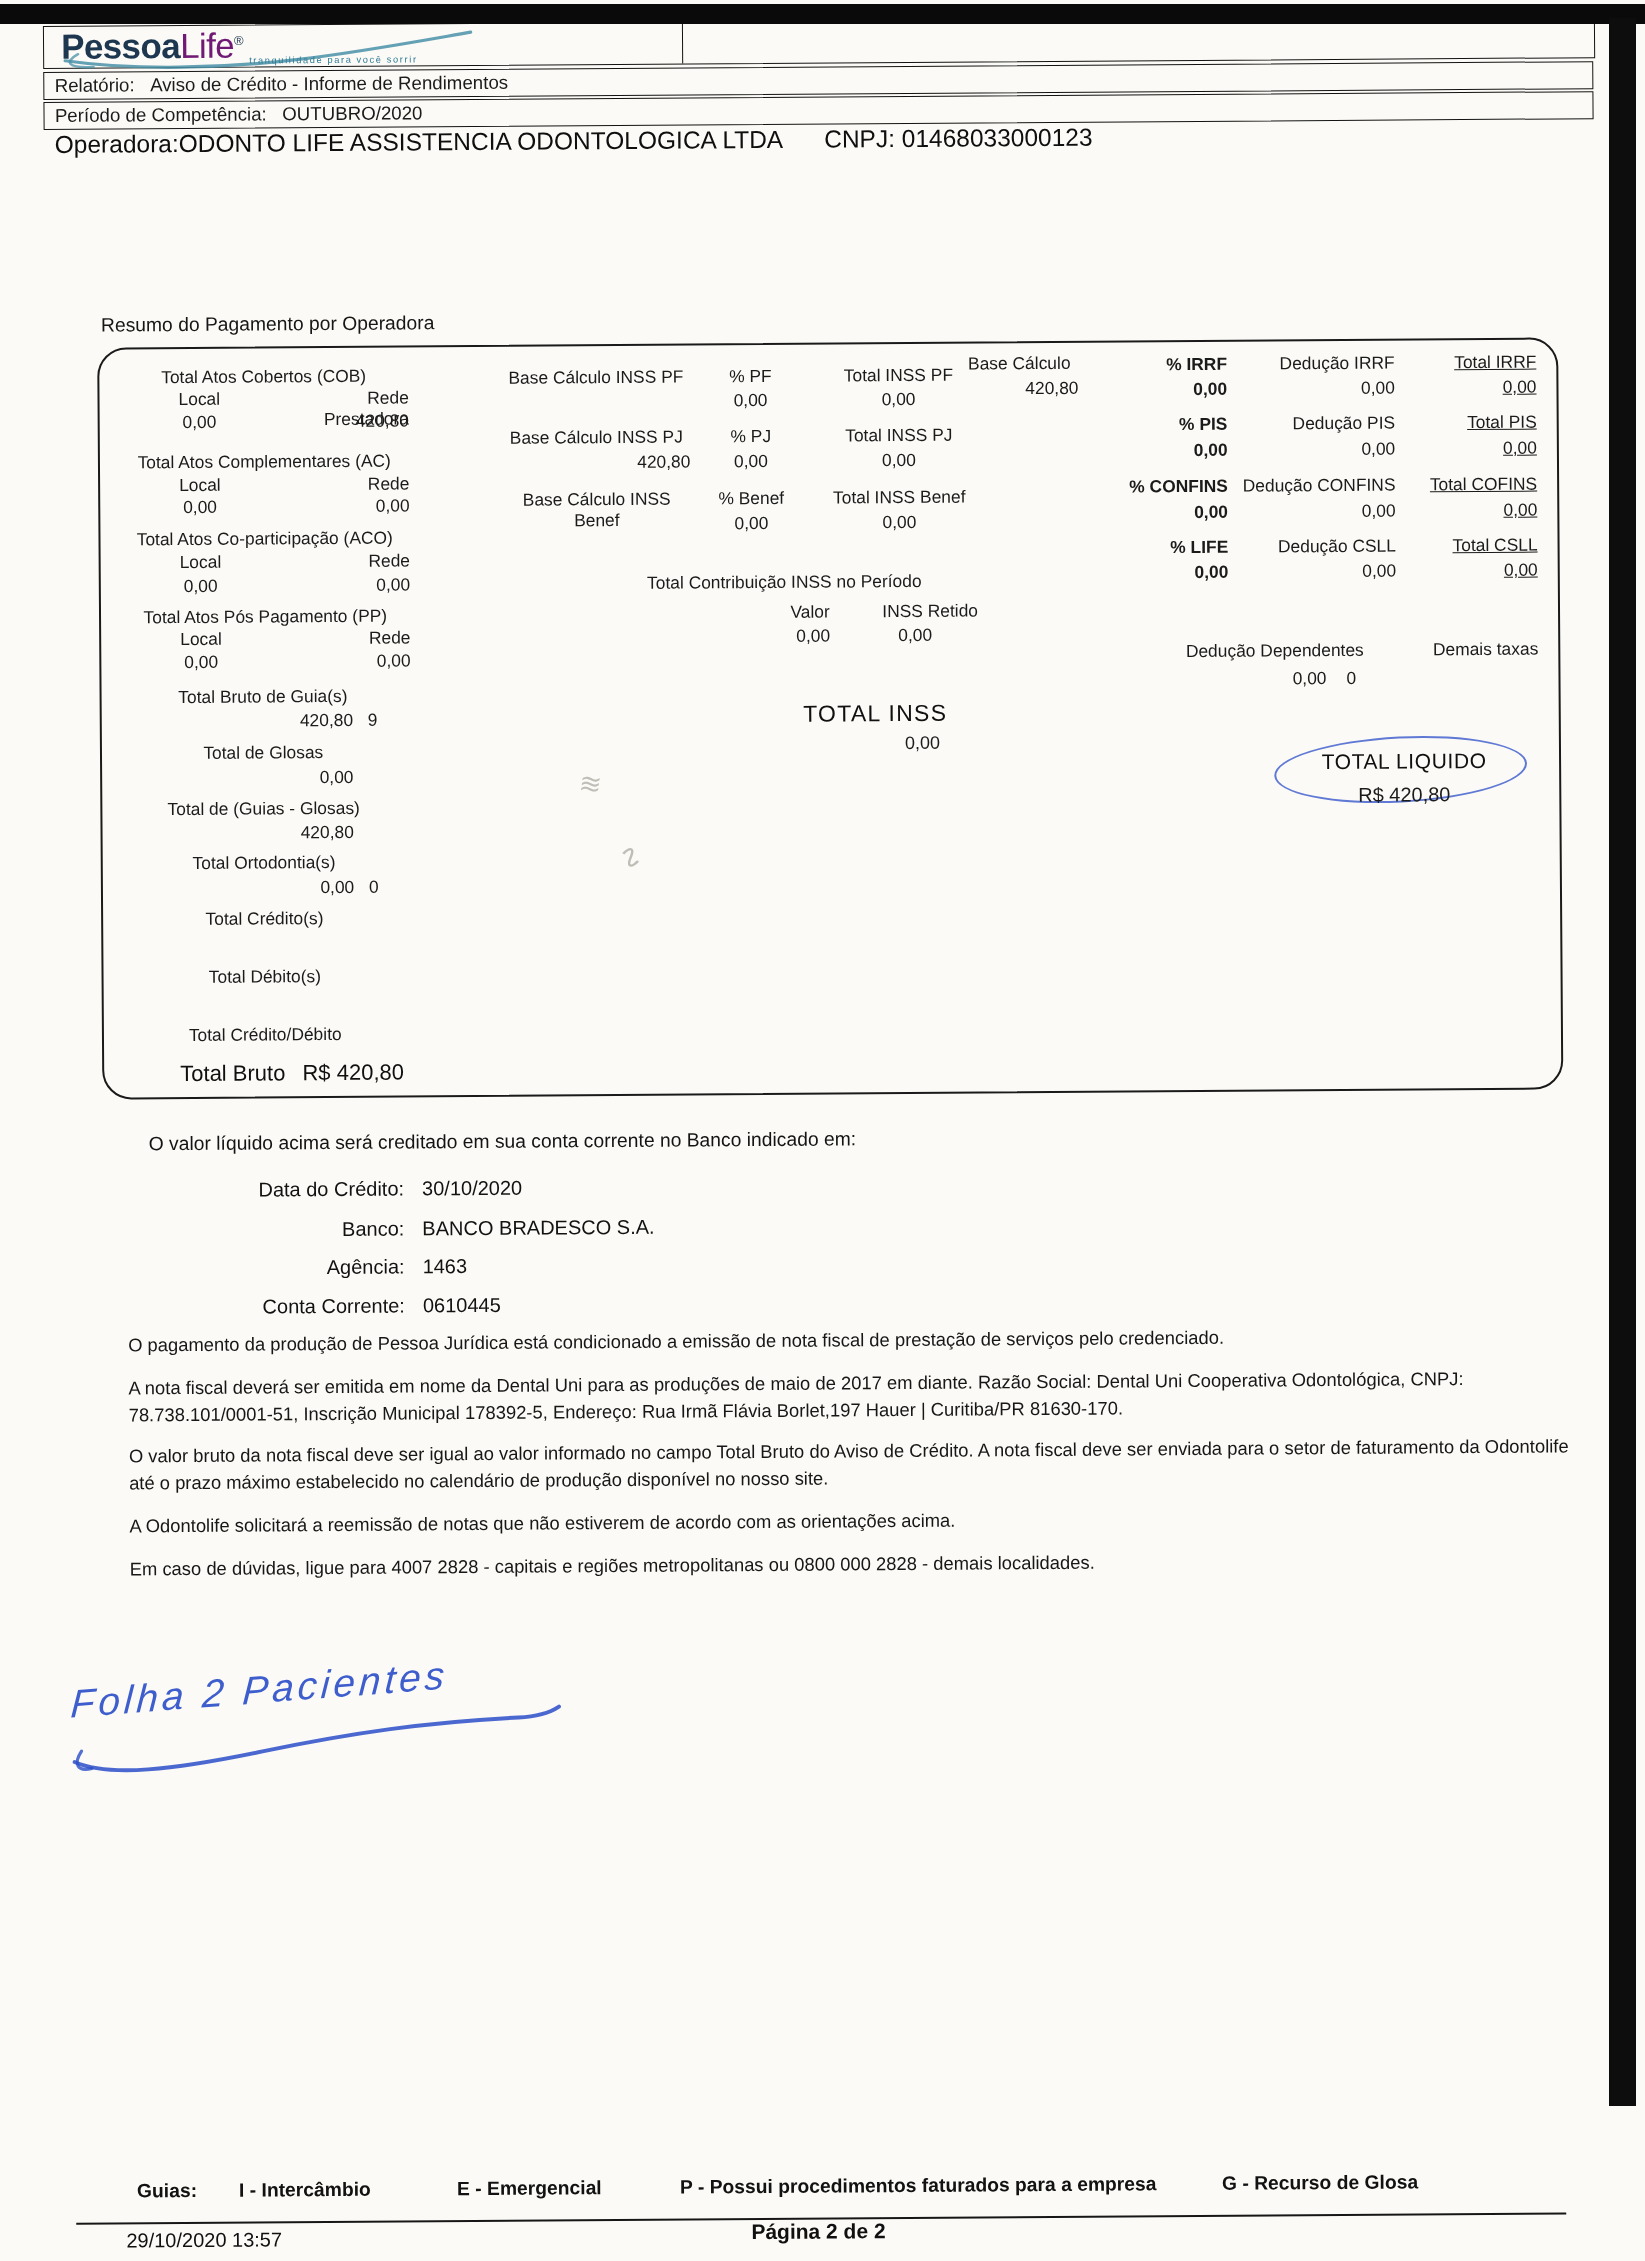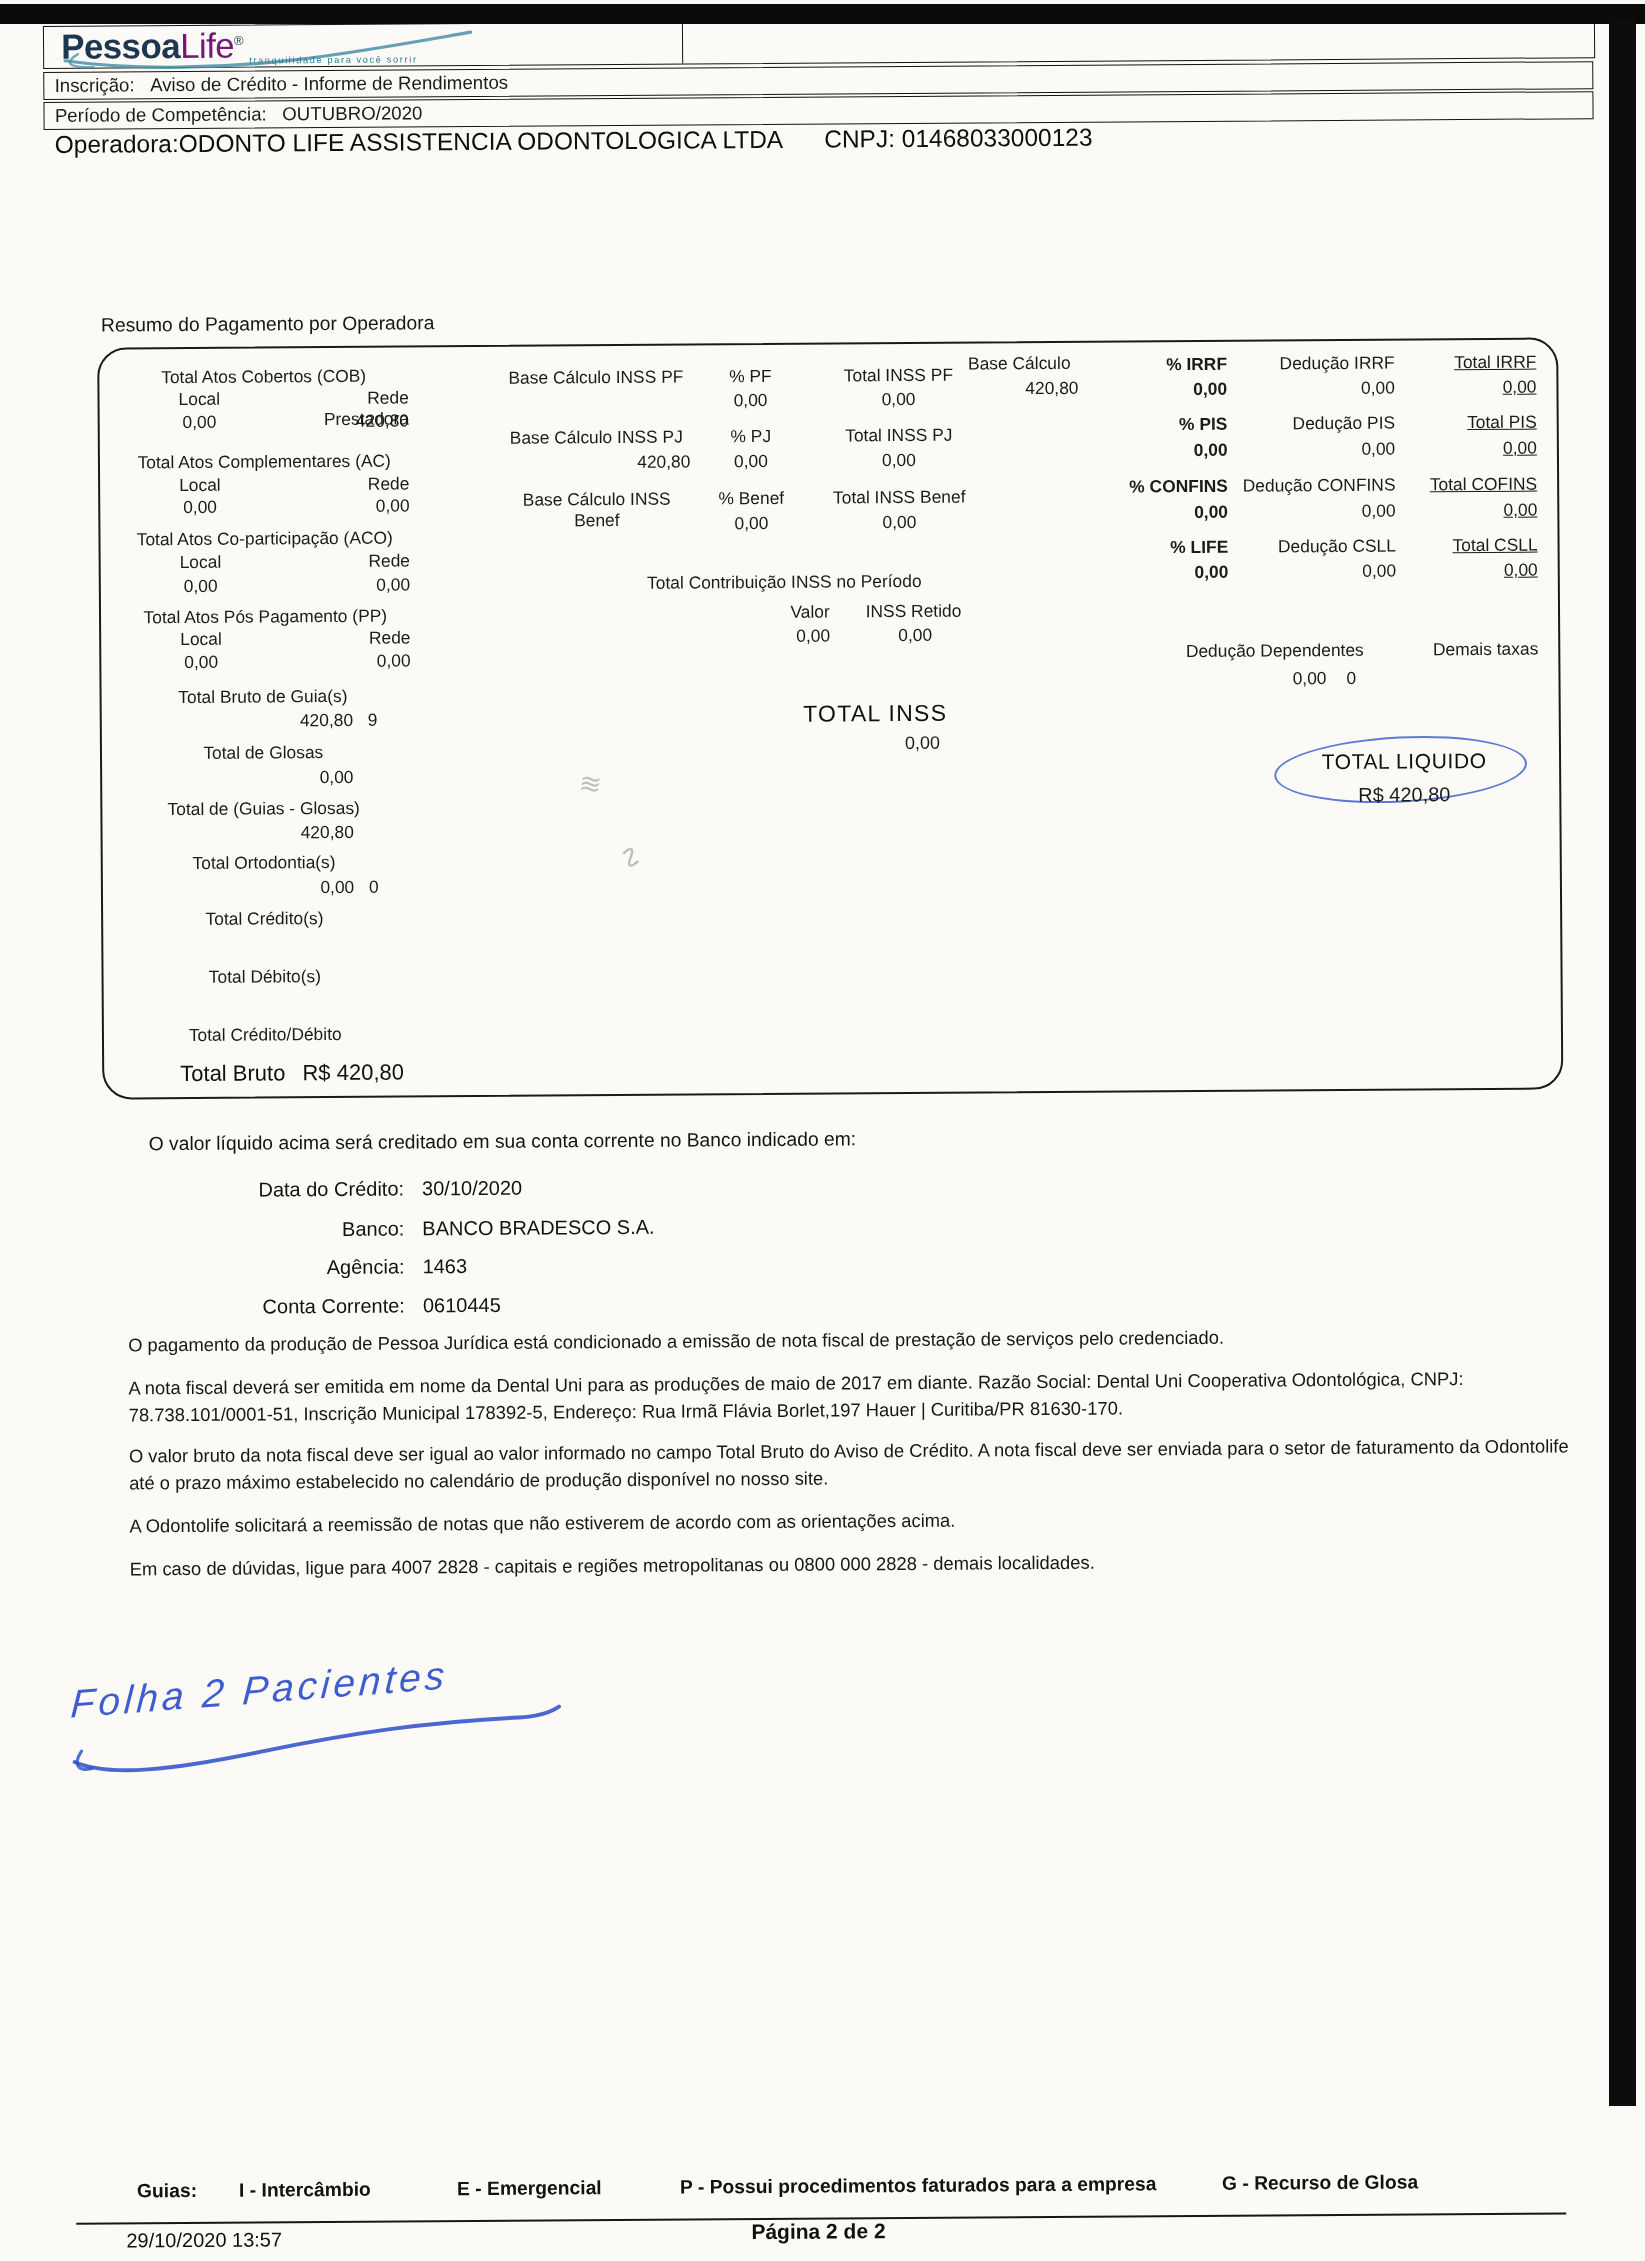--- a/index.html
+++ b/index.html
@@ -35,21 +35,21 @@
   .tcnt{position:absolute;left:266px;font-size:17.4px;}
   .total-bruto{position:absolute;left:76px;top:712px;display:flex;gap:17px;font-size:22px;color:#101010;}
 
   .inrow{position:absolute;left:400px;width:490px;display:flex;font-size:17.4px;}
   .ic1{width:193px;text-align:center;}
   .ic1r{width:193px;text-align:right;padding-right:2.6px;box-sizing:border-box;}
   .ic2{width:90px;text-align:center;margin-left:13px;}
   .ic3{width:180px;text-align:center;margin-left:13px;}
   .inss-period{position:absolute;left:490px;top:227px;width:387px;text-align:center;font-size:17.4px;}
   .inss-valor-l{position:absolute;left:651px;top:257px;width:116px;text-align:center;font-size:17.4px;}
-  .inss-retido-l{position:absolute;left:748px;top:257px;width:129px;text-align:center;font-size:17.4px;}
+  .inss-retido-l{position:absolute;left:748px;top:257px;width:129px;text-align:right;font-size:17.4px;}
   .inss-valor-v{position:absolute;left:645px;top:281px;width:84px;text-align:right;font-size:17.4px;}
   .inss-retido-v{position:absolute;left:754px;top:281px;width:77px;text-align:right;font-size:17.4px;}
   .inss-total-l{position:absolute;left:580px;top:356px;width:387px;text-align:center;font-size:23px;letter-spacing:1.3px;color:#101010;}
   .inss-total-v{position:absolute;left:580px;top:389px;width:258px;text-align:right;font-size:18px;}
 
   .taxrow{position:absolute;left:999px;width:438px;display:flex;font-size:17.4px;}
   .tc1{width:129px;text-align:right;font-weight:bold;}
   .tc2{width:155px;text-align:right;margin-left:13px;}
   .tc3{width:129px;text-align:right;margin-left:13px;text-decoration:underline;}
   .base-calc-l{position:absolute;left:859px;top:9.7px;width:122px;text-align:center;font-size:17.4px;}
@@ -96,21 +96,21 @@
           <path d="M 34 38 C 12 50 18 60 58 58" fill="none" stroke="#4a90a8" stroke-width="4" stroke-linecap="round" opacity="0.75"></path>
         </svg>
         <div class="logo-line">
           <span class="logo-odonto">Pessoa</span><span class="logo-life">Life</span><span class="logo-reg">®</span>
         </div>
         <div class="logo-tagline">tranquilidade para você sorrir</div>
       </div>
     </div>
 
     <div class="abs hrow" style="left:43px;top:72px;width:1550px;height:28px;">
-      <span>Inscrição:</span>
+      <span>Relatório:</span>
       <span>Aviso de Crédito - Informe de Rendimentos</span>
     </div>
 
     <div class="abs hrow" style="left:43px;top:102px;width:1550px;height:28px;">
       <span>Período de Competência:</span>
       <span>OUTUBRO/2020</span>
     </div>
 
     <div class="abs oper" style="left:54px;top:131px;">
       <span><span>Operadora:</span><span>ODONTO LIFE ASSISTENCIA ODONTOLOGICA LTDA</span></span>

